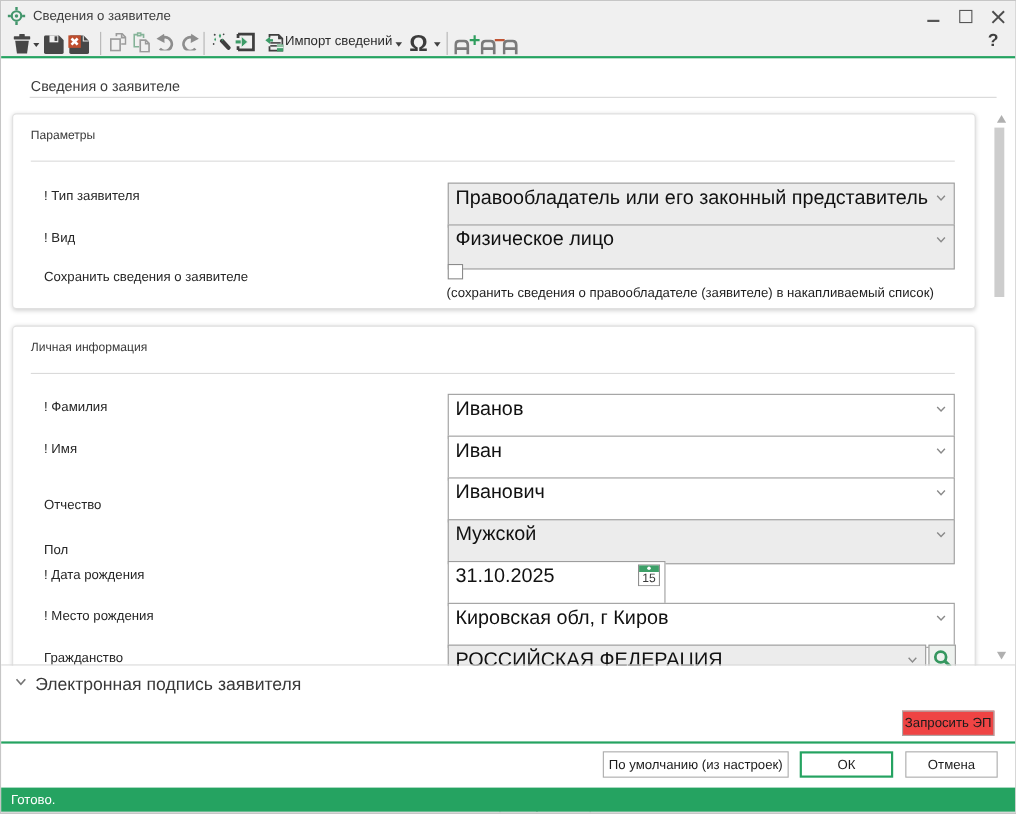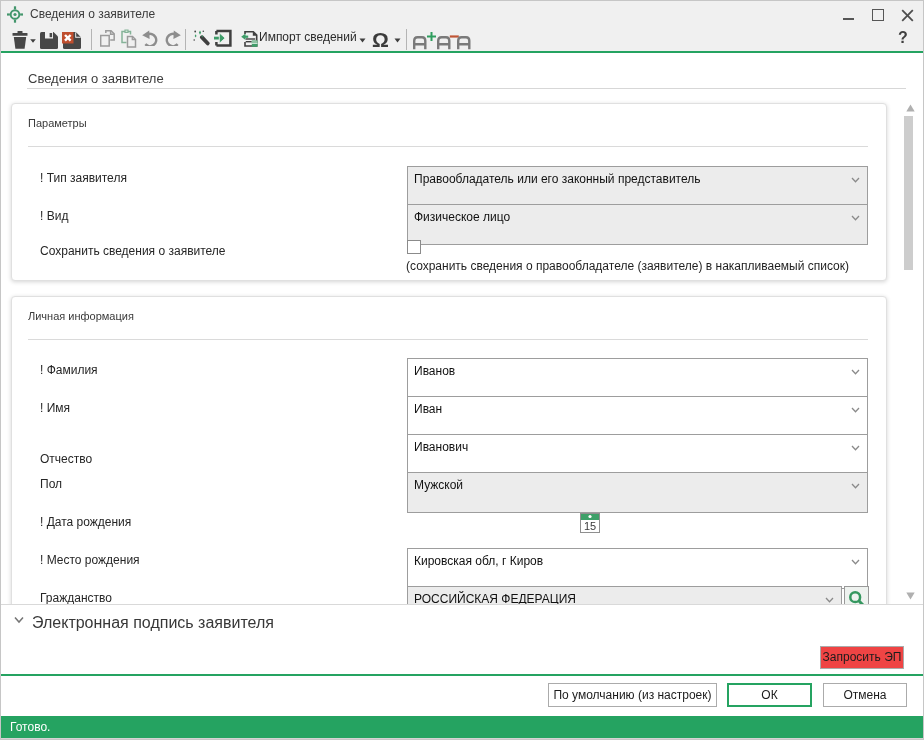--- a/index.html
+++ b/index.html
@@ -13,21 +13,21 @@
 .titlebar { left:0; top:0; width:922px; height:27px; background:#f0f0f0; }
 .toolbar { left:0; top:26px; width:922px; height:26px; background:#f0f0f0; border-bottom:2px solid #25a361; }
 .tbsep { width:1px; background:#b4b4b4; }
 .content { left:0; top:53px; width:922px; height:551px; background:#fff; overflow:hidden; }
 .pagetitle { left:27px; top:17px; font-size:13px; color:#3c3c3c; }
 .pagetitle-line { left:26px; top:34px; width:879px; height:1px; background:#d7d7d7; }
 .panel { left:10px; width:876px; background:#fff; border:1px solid #e0e0e0; border-radius:4px; box-shadow:0 1px 4px rgba(0,0,0,0.17); }
 .phead { left:16px; top:13px; font-size:11px; color:#3a3a3a; }
 .pline { left:16px; top:42px; width:840px; height:1px; background:#dadada; }
 .lbl { left:28px; font-size:12px; color:#262626; height:15px; line-height:15px; }
-.combo { left:395px; width:461px; height:41px; border:1px solid #9d9d9d; background:#fff; font-size:12px; color:#111; line-height:24px; padding-left:6px; }
+.combo { left:395px; width:461px; height:41px; border:1px solid #9d9d9d; background:#fff; font-size:18px; color:#111; line-height:24px; padding-left:6px; }
 .combo.gray { background:#ececec; }
 .chev { position:absolute; right:7px; top:10px; width:9px; height:6px; }
 .cap { font-size:12px; color:#1f1f1f; }
 .btn { border:1px solid #ababab; background:#fff; font-size:12px; color:#1c1c1c; text-align:center; }
 .statusbar { left:0; top:715px; width:922px; height:22px; background:#25a361; color:#fff; font-size:12px; line-height:22px; padding-left:9px; }
 svg { display:block; }
 </style>
 </head>
 <body>
 
@@ -244,27 +244,28 @@
       <svg class="chev" viewBox="0 0 9 6">
           <polyline points="1,1 4.5,4.7 8,1" fill="none" stroke="#8a8a8a" stroke-width="1.3"></polyline>
         </svg>
     </div>
     <div class="abs lbl" style="top:142px;margin-top:13px;">Отчество</div>
     <div class="abs combo" style="top:137px;">Иванович
       <svg class="chev" viewBox="0 0 9 6">
           <polyline points="1,1 4.5,4.7 8,1" fill="none" stroke="#8a8a8a" stroke-width="1.3"></polyline>
         </svg>
     </div>
-    <div class="abs lbl" style="top:180px;">Пол</div>
+    <div class="abs lbl" style="top:196px;">Пол</div>
     <div class="abs combo gray" style="top:175px;">Мужской
       <svg class="chev" viewBox="0 0 9 6">
           <polyline points="1,1 4.5,4.7 8,1" fill="none" stroke="#8a8a8a" stroke-width="1.3"></polyline>
         </svg>
     </div>
     <div class="abs lbl" style="top:218px;">! Дата рождения</div>
+    <div class="abs combo" style="top:213px; width:198px;">31.10.2025</div>
     <div class="abs" style="left:568px; top:216px;" id="calicon">
       <svg width="20" height="20" viewBox="0 0 20 20">
         <rect x="0.5" y="0.5" width="19" height="19" fill="#fff" stroke="#8f8f8f"></rect>
         <rect x="1" y="1" width="18" height="6" fill="#3da068"></rect>
         <circle cx="10" cy="3.5" r="1.6" fill="#fff"></circle>
         <text x="10" y="16.5" font-size="11" fill="#3a3a3a" text-anchor="middle" font-family="Liberation Sans">15</text>
       </svg>
     </div>
     <div class="abs lbl" style="top:256px;">! Место рождения</div>
     <div class="abs combo" style="top:251px;">Кировская обл, г Киров

